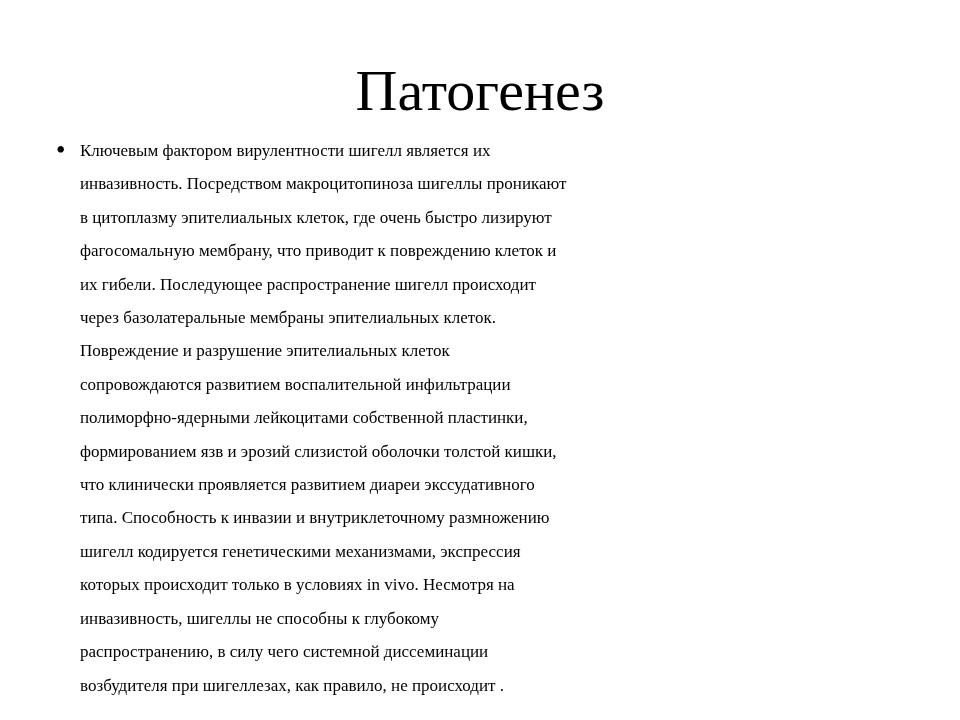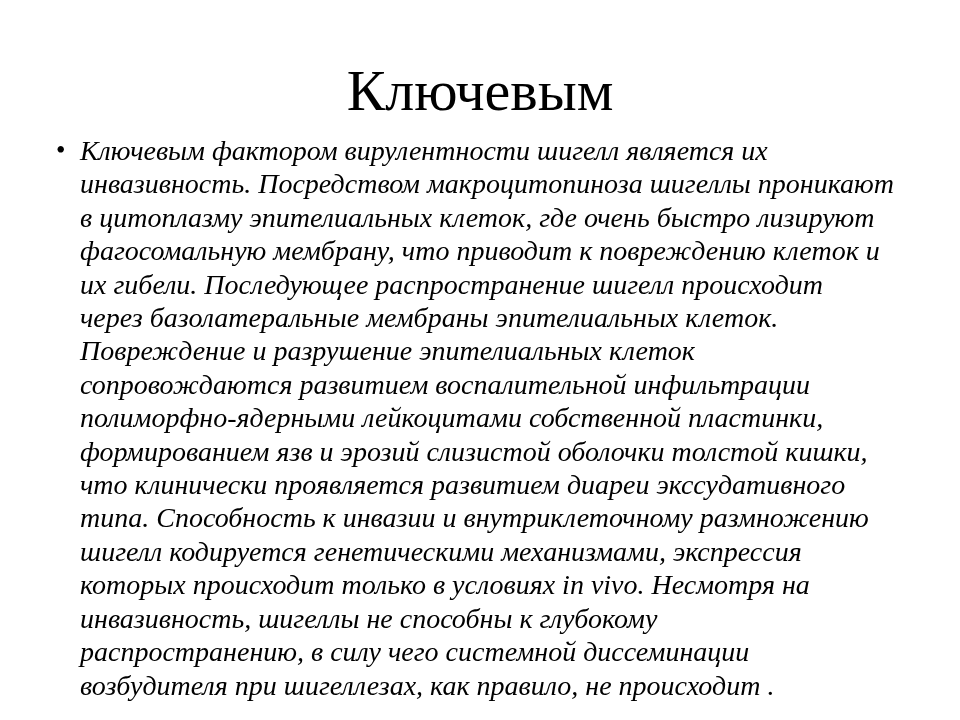--- a/index.html
+++ b/index.html
@@ -40,32 +40,31 @@
     top: 134px;
     font-size: 27px;
     line-height: 33.4px;
     color: var(--fg);
   }
   .body-text {
     position: absolute;
     left: 80px;
     top: 134px;
     width: 870px;
-    font-size: 28px;
+    font-size: 17px;
     line-height: 33.4px;
     white-space: pre; 
     color: var(--fg);
-    font-style: italic;
   }
 </style>
 </head>
 <body>
 
 <div class="slide">
-  <h1 class="title">Ключевым</h1>
+  <h1 class="title">Патогенез</h1>
 
   <span class="bullet-marker">•</span>
 
   <div class="body-text">Ключевым фактором вирулентности шигелл является их
 инвазивность. Посредством макроцитопиноза шигеллы проникают
 в цитоплазму эпителиальных клеток, где очень быстро лизируют
 фагосомальную мембрану, что приводит к повреждению клеток и
 их гибели. Последующее распространение шигелл происходит
 через базолатеральные мембраны эпителиальных клеток.
 Повреждение и разрушение эпителиальных клеток

